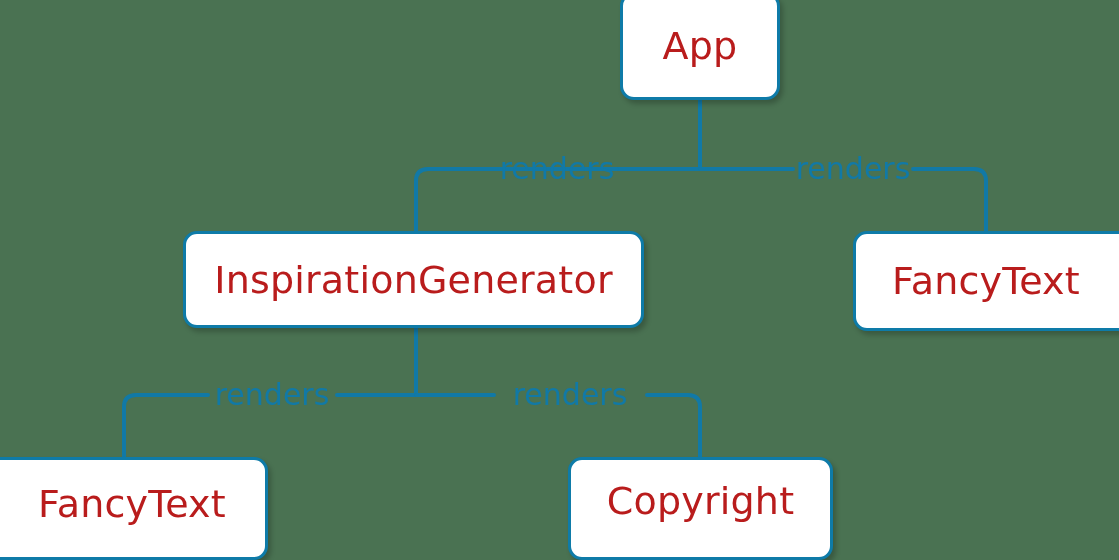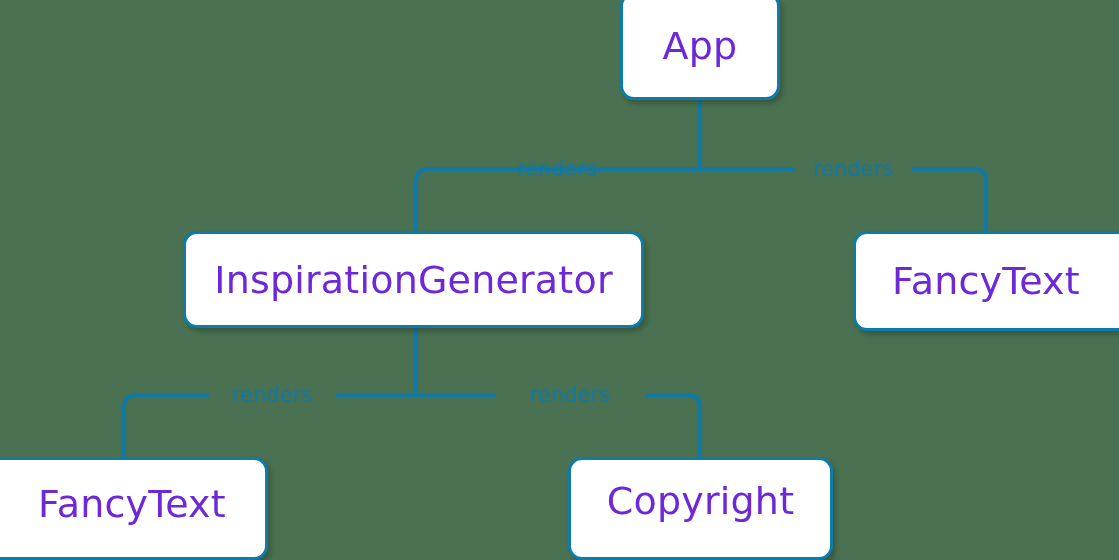--- a/index.html
+++ b/index.html
@@ -32,30 +32,30 @@
     box-sizing: border-box;
     background: #ffffff;
     border: 3px solid #0e7ba8;
     border-radius: 14px;
     display: flex;
     align-items: center;
     justify-content: center;
     box-shadow: 3px 4px 5px rgba(0,0,0,0.22);
   }
   .node-label {
-    color: #6d28d9;
+    color: #b91c1c;
     font-size: 38px;
     line-height: 1;
     letter-spacing: 0.2px;
     white-space: nowrap;
   }
   .edge-label {
     position: absolute;
     color: #1179a6;
-    font-size: 21px;
+    font-size: 30px;
     line-height: 1;
     font-weight: 500;
     white-space: nowrap;
     transform: translate(-50%, -50%);
   }
 </style>
 </head>
 <body>
 
 <div id="diagram-root">

